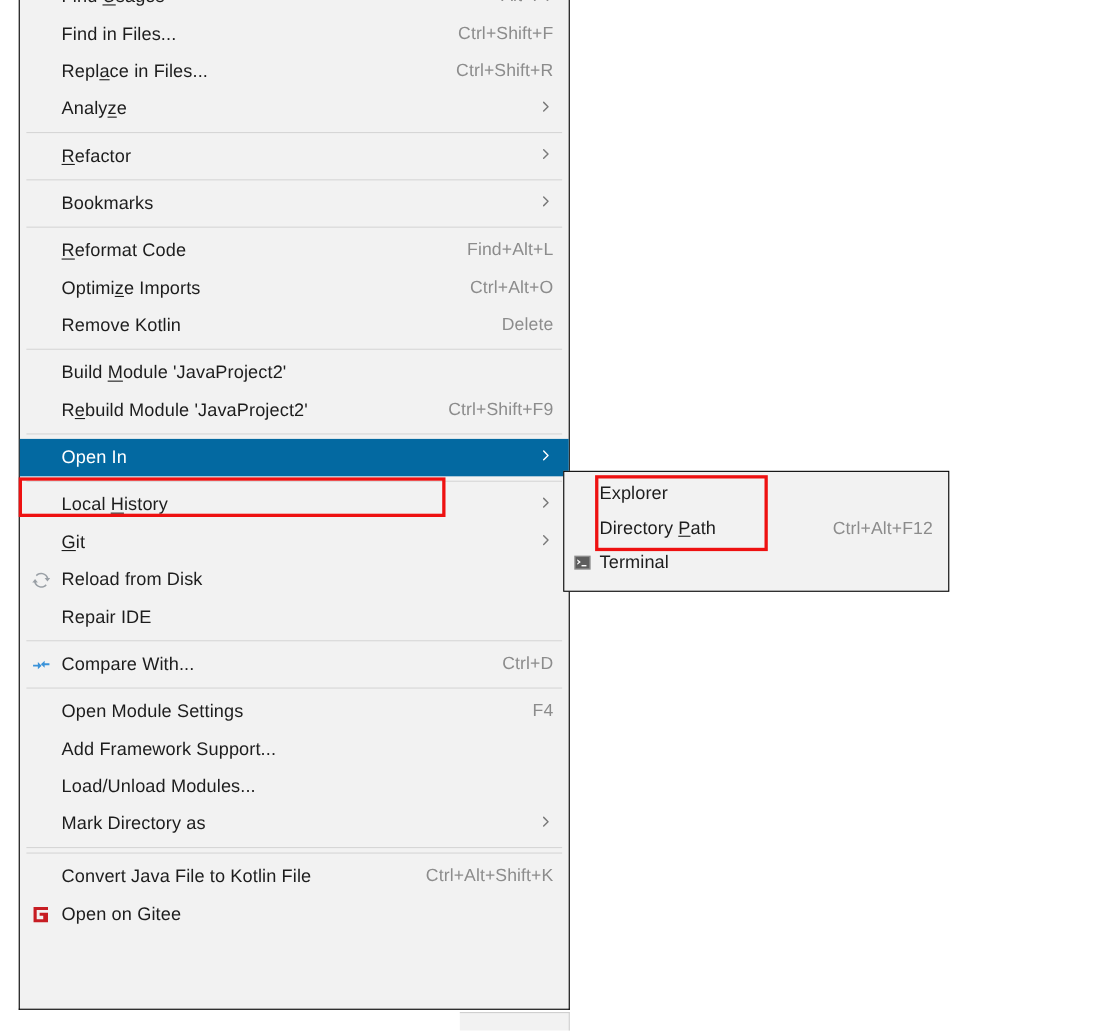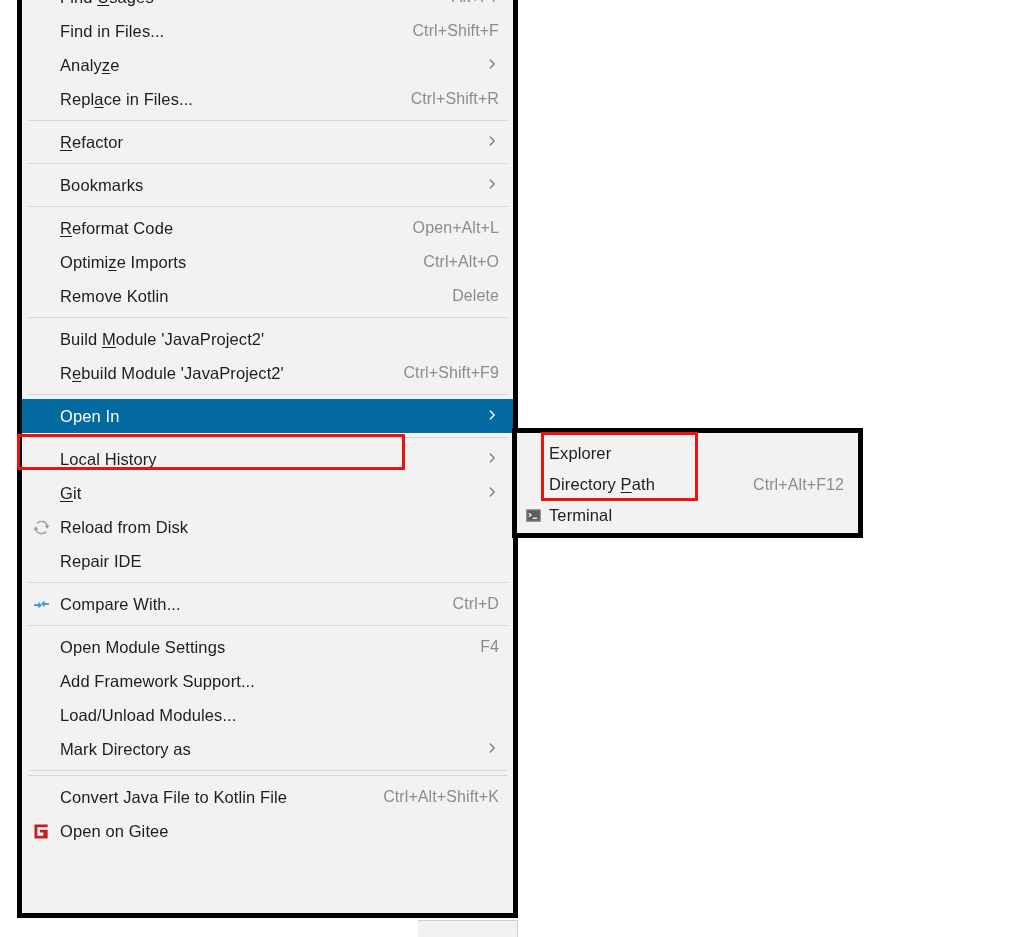--- a/index.html
+++ b/index.html
@@ -13,21 +13,21 @@
     width: 1018px;
     height: 937px;
     background: #ffffff;
     overflow: hidden;
   }
 
   
   .menu-panel {
     position: absolute;
     background: #f2f2f2;
-    border: 5px solid #000000;
+    border: 1px solid #000000;
     box-sizing: border-box;
   }
   #main-menu {
     left: 17px;
     top: -20px;
     width: 501px;
     height: 938px;
     border-top: none;
   }
   #main-menu-inner {
@@ -155,32 +155,32 @@
           <span class="accel">Alt+F7</span>
         </div>
         <div class="menu-item">
           <span class="gutter"></span>
           <span class="label">Find in Files...</span>
           <span class="spacer"></span>
           <span class="accel">Ctrl+Shift+F</span>
         </div>
         <div class="menu-item">
           <span class="gutter"></span>
+          <span class="label">Repl<span class="mn">a</span>ce in Files...</span>
+          <span class="spacer"></span>
+          <span class="accel">Ctrl+Shift+R</span>
+        </div>
+        <div class="menu-item">
+          <span class="gutter"></span>
           <span class="label">Analy<span class="mn">z</span>e</span>
           <span class="spacer"></span>
           <span class="arrow"><svg width="14" height="14">
               <use href="#sym-chevron"></use>
             </svg></span>
         </div>
-        <div class="menu-item">
-          <span class="gutter"></span>
-          <span class="label">Repl<span class="mn">a</span>ce in Files...</span>
-          <span class="spacer"></span>
-          <span class="accel">Ctrl+Shift+R</span>
-        </div>
         <div class="separator"></div>
         <div class="menu-item">
           <span class="gutter"></span>
           <span class="label"><span class="mn">R</span>efactor</span>
           <span class="spacer"></span>
           <span class="arrow"><svg width="14" height="14">
               <use href="#sym-chevron"></use>
             </svg></span>
         </div>
         <div class="separator"></div>
@@ -190,21 +190,21 @@
           <span class="spacer"></span>
           <span class="arrow"><svg width="14" height="14">
               <use href="#sym-chevron"></use>
             </svg></span>
         </div>
         <div class="separator"></div>
         <div class="menu-item">
           <span class="gutter"></span>
           <span class="label"><span class="mn">R</span>eformat Code</span>
           <span class="spacer"></span>
-          <span class="accel">Open+Alt+L</span>
+          <span class="accel">Find+Alt+L</span>
         </div>
         <div class="menu-item">
           <span class="gutter"></span>
           <span class="label">Optimi<span class="mn">z</span>e Imports</span>
           <span class="spacer"></span>
           <span class="accel">Ctrl+Alt+O</span>
         </div>
         <div class="menu-item">
           <span class="gutter"></span>
           <span class="label">Remove Kotlin</span>

